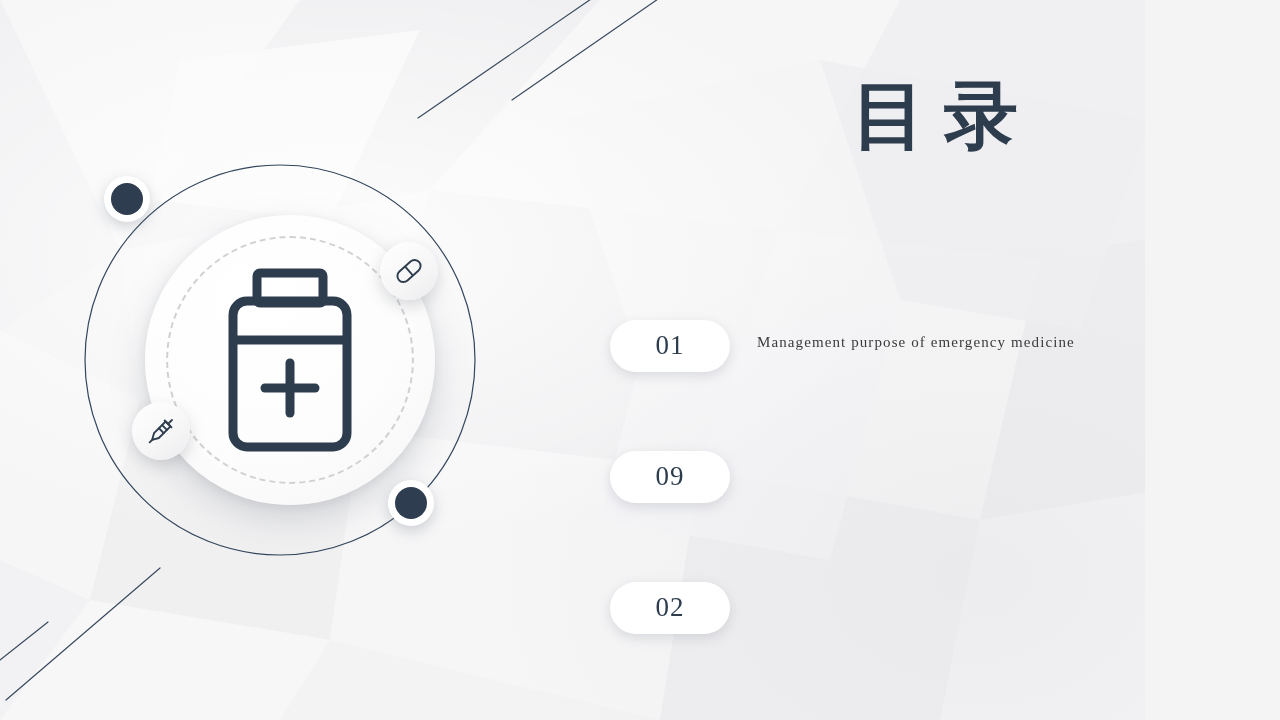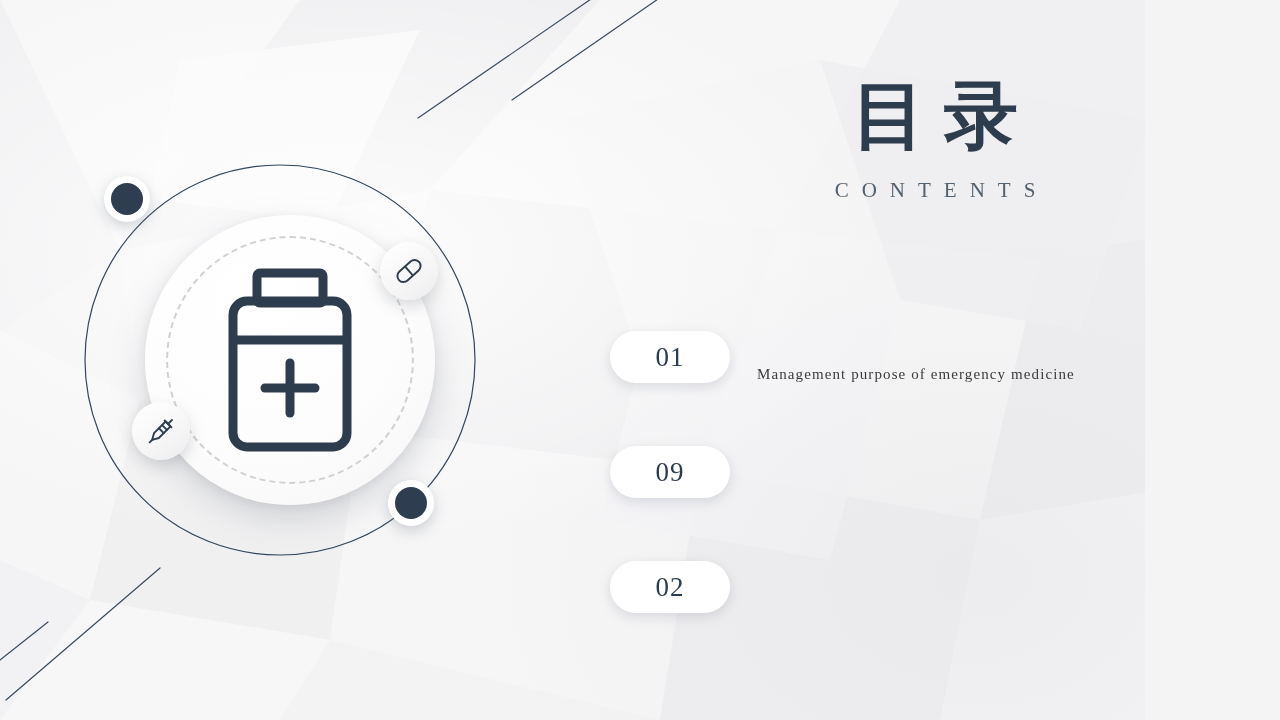--- a/index.html
+++ b/index.html
@@ -120,21 +120,22 @@
     text-indent:13px;
   }
 
   
   .toc-list { position:absolute; left:0; top:268px; width:650px; }
 
   .toc-row {
     position:relative;
     height:115px;
     display:flex;
-    align-items:flex-end;
+    align-items:center;
+    margin-top:16px;
   }
 
   .num-pill {
     flex:0 0 auto;
     width:120px; height:52px;
     margin-top:8px;
     border-radius:26px;
     background:#ffffff;
     box-shadow:0 4px 12px rgba(120,125,135,0.22);
     display:flex; align-items:center; justify-content:center;
@@ -251,21 +252,20 @@
           <line x1="18" y1="30.5" x2="18" y2="34"></line>
         </g>
       </svg>
     </div>
   </div>
 
   <div class="content">
 
     <div class="heading-block">
       <div class="page-title">目录</div>
-      <div class="page-subtitle">CONTENTS</div>
     </div>
 
     <div class="toc-list">
 
       <div class="toc-row">
         <div class="num-pill">01</div>
         <div class="toc-text">
           <div class="toc-en">Management purpose of emergency medicine</div>
         </div>
       </div>

